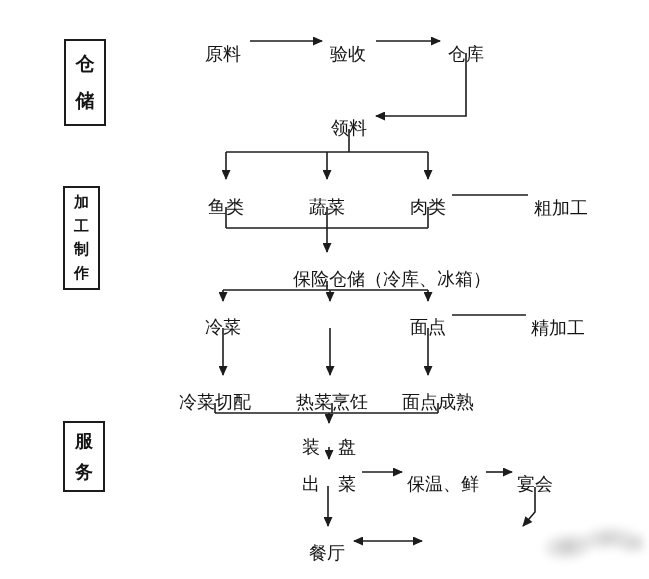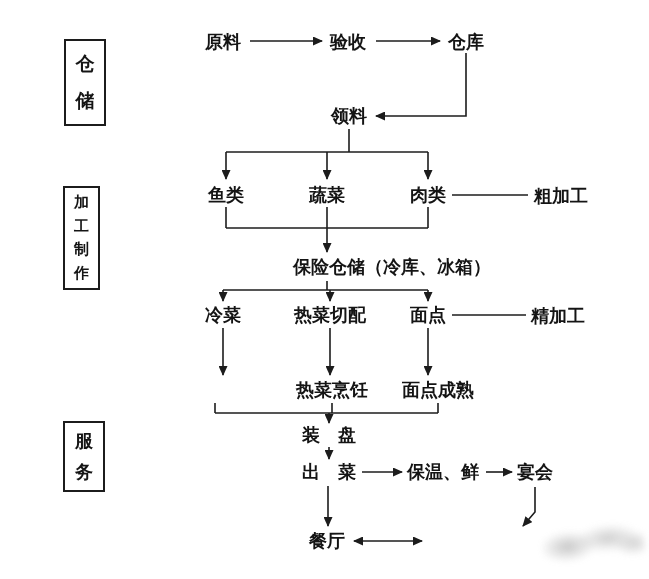--- a/index.html
+++ b/index.html
@@ -8,25 +8,26 @@
     position: relative;
     width: 649px;
     height: 579px;
     background: #ffffff;
     font-family: "DejaVu Sans", sans-serif;
     overflow: hidden;
   }
   .wires { position: absolute; left: 0; top: 0; width: 649px; height: 579px; }
   .node {
     position: absolute;
-    font-weight: 700;
+    font-weight: 400;
     font-size: 18px;
     line-height: 22px;
     color: #141414;
     white-space: pre;
+    margin-top: 12px;
   }
   .stage-box {
     position: absolute;
     border: 2px solid #1c1c1c;
     display: flex;
     flex-direction: column;
     align-items: center;
     justify-content: space-evenly;
     font-weight: 700;
     color: #141414;
@@ -111,23 +112,23 @@
   <div class="node" style="left:205px; top:31px;">原料</div>
   <div class="node" style="left:330px; top:31px;">验收</div>
   <div class="node" style="left:448px; top:31px;">仓库</div>
   <div class="node" style="left:331px; top:105px;">领料</div>
   <div class="node" style="left:208px; top:184px;">鱼类</div>
   <div class="node" style="left:309px; top:184px;">蔬菜</div>
   <div class="node" style="left:410px; top:184px;">肉类</div>
   <div class="node" style="left:534px; top:185px;text-align:center;">粗加工</div>
   <div class="node" style="left:293px; top:256px;">保险仓储（冷库、冰箱）</div>
   <div class="node" style="left:205px; top:304px;">冷菜</div>
-  <div class="node" style="left:294px; top:304px;">热菜切配</div>
   <div class="node" style="left:410px; top:304px;">面点</div>
   <div class="node" style="left:531px; top:305px;text-align:center;">精加工</div>
+  <div class="node" style="left:179px; top:379px;">冷菜切配</div>
   <div class="node" style="left:296px; top:379px;">热菜烹饪</div>
   <div class="node" style="left:402px; top:379px;">面点成熟</div>
   <div class="node" style="left:302px; top:424px;">装　盘</div>
   <div class="node" style="left:302px; top:461px;">出　菜</div>
   <div class="node" style="left:407px; top:461px;">保温、鲜</div>
   <div class="node" style="left:517px; top:461px;">宴会</div>
   <div class="node" style="left:309px; top:530px;">餐厅</div>
 
   <div class="watermark"></div>
 </div>

